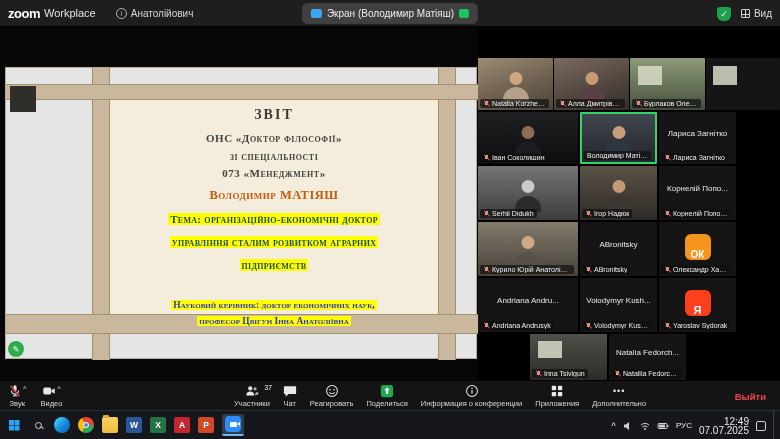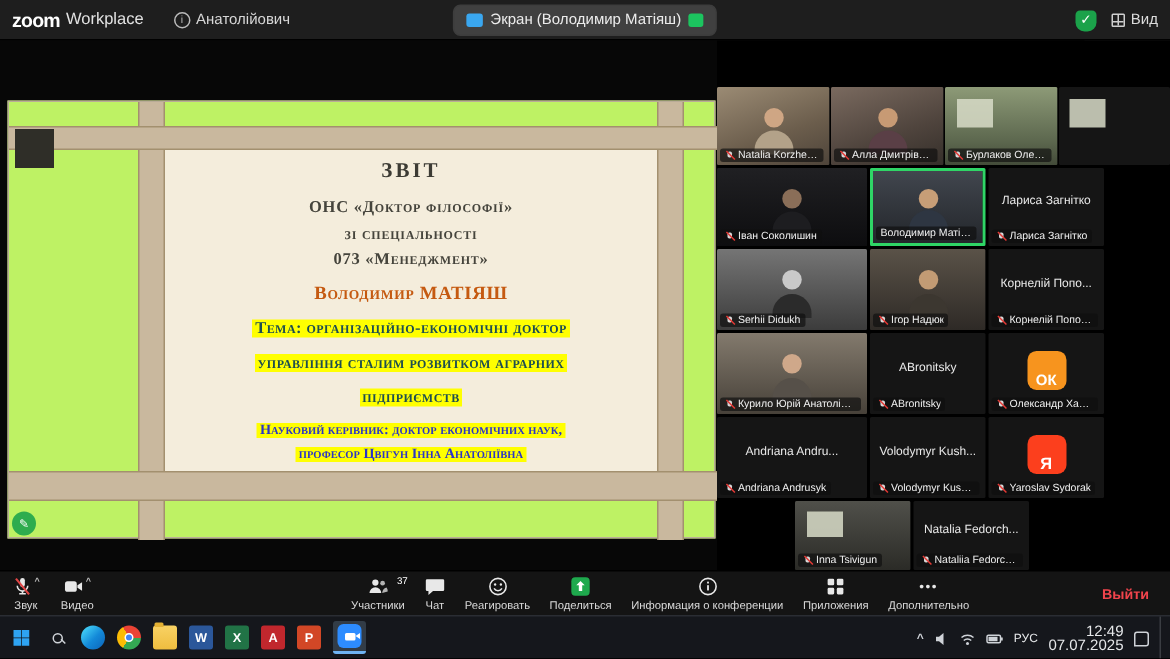--- a/index.html
+++ b/index.html
@@ -27,41 +27,41 @@
   .shield{width:14px;height:14px;background:#1ba24a;border-radius:3px 3px 6px 6px;color:#fff;
           font-size:9px;display:flex;align-items:center;justify-content:center;}
   .shield i{font-style:normal;}
   .view-btn{display:flex;align-items:center;gap:4px;color:#dcdcdc;font-size:10px;}
   .grid-ico{width:9px;height:9px;border:1px solid #cfcfcf;border-radius:1px;position:relative;}
   .grid-ico::before{content:"";position:absolute;left:3.5px;top:0;width:1px;height:100%;background:#cfcfcf;}
   .grid-ico::after{content:"";position:absolute;top:3.5px;left:0;height:1px;width:100%;background:#cfcfcf;}
 
   
   .sharepane{position:absolute;left:0;top:27px;width:478px;height:353px;background:#070707;}
-  .slide{position:absolute;left:5px;top:40px;width:472px;height:292px;background:#bef264;
+  .slide{position:absolute;left:5px;top:40px;width:472px;height:292px;background:#e5e5e5;
          border:1px solid #b5a archives;border:1px solid #b9ac97;}
   .s-inner{position:absolute;left:104px;top:32px;width:328px;height:214px;background:#f4eddc;}
   .vbar{position:absolute;top:0;height:292px;width:18px;background:#c9b89e;
         border-left:1px solid #a3906f;border-right:1px solid #a3906f;}
   .vbar.l{left:86px;} .vbar.r{left:432px;}
   .hband{position:absolute;left:0;width:472px;background:#c9b89e;
          border-top:1px solid #a3906f;border-bottom:1px solid #a3906f;}
   .hband.t{top:16px;height:16px;} .hband.b{top:246px;height:20px;}
   .corner-box{position:absolute;left:4px;top:18px;width:26px;height:26px;background:#2f2e28;}
   .slide-text{position:absolute;left:104px;top:38px;width:328px;text-align:center;
               font-family:"Liberation Serif","DejaVu Serif",serif;}
   .s-title{font-size:14px;font-weight:bold;letter-spacing:2px;color:#3c3b34;line-height:18px;margin-bottom:6px;}
   .s-line{font-size:11px;font-weight:bold;font-variant:small-caps;color:#45443c;line-height:17.5px;letter-spacing:.5px;}
   .s-author{font-size:12.5px;font-weight:bold;font-variant:small-caps;color:#c55a11;line-height:17px;margin-top:4px;letter-spacing:.5px;}
   .s-topic{line-height:16px;margin-top:6px;}
   .s-topic .hl{background:#ffff00;color:#1d4e50;font-size:11px;font-weight:bold;font-variant:small-caps;padding:0 2px;letter-spacing:.3px;}
   .s-sup{line-height:13.5px;}
   .s-sup:first-of-type{margin-top:5px;}
   .s-sup .hl{background:#ffff00;color:#2b35c7;font-size:9.5px;font-weight:bold;font-variant:small-caps;padding:0 2px;}
-  .sup-gap{margin-top:5px;}
+  .sup-gap{margin-top:23px;}
   .pencil-btn{position:absolute;left:8px;top:314px;width:16px;height:16px;border-radius:50%;
               background:#2eac4e;color:#fff;font-size:8px;display:flex;align-items:center;justify-content:center;}
 
   
   .people-panel{position:absolute;left:478px;top:27px;width:245px;height:353px;background:#000;}
   .tile{position:absolute;background:#151515;overflow:hidden;border-radius:1px;}
   .tile.active{border:2px solid #2fd566;}
   .vid{position:absolute;inset:0;}
   .head{position:absolute;left:50%;top:26%;transform:translateX(-50%);width:13px;height:13px;border-radius:50%;background:var(--skin,#c8a078);}
   .torso{position:absolute;left:50%;top:55%;transform:translateX(-50%);width:26px;height:16px;border-radius:13px 13px 0 0;background:var(--shirt,#333);}

